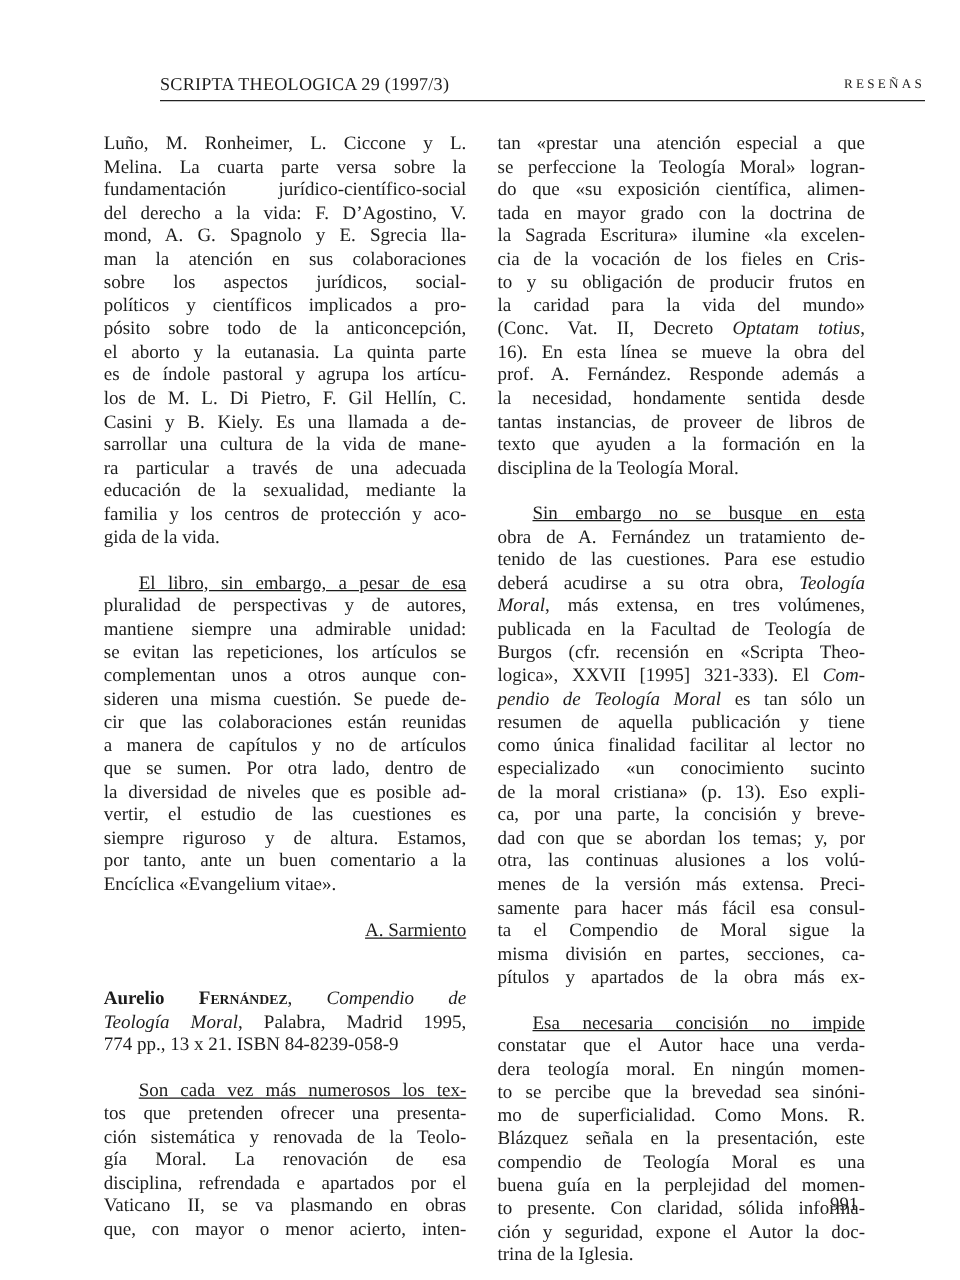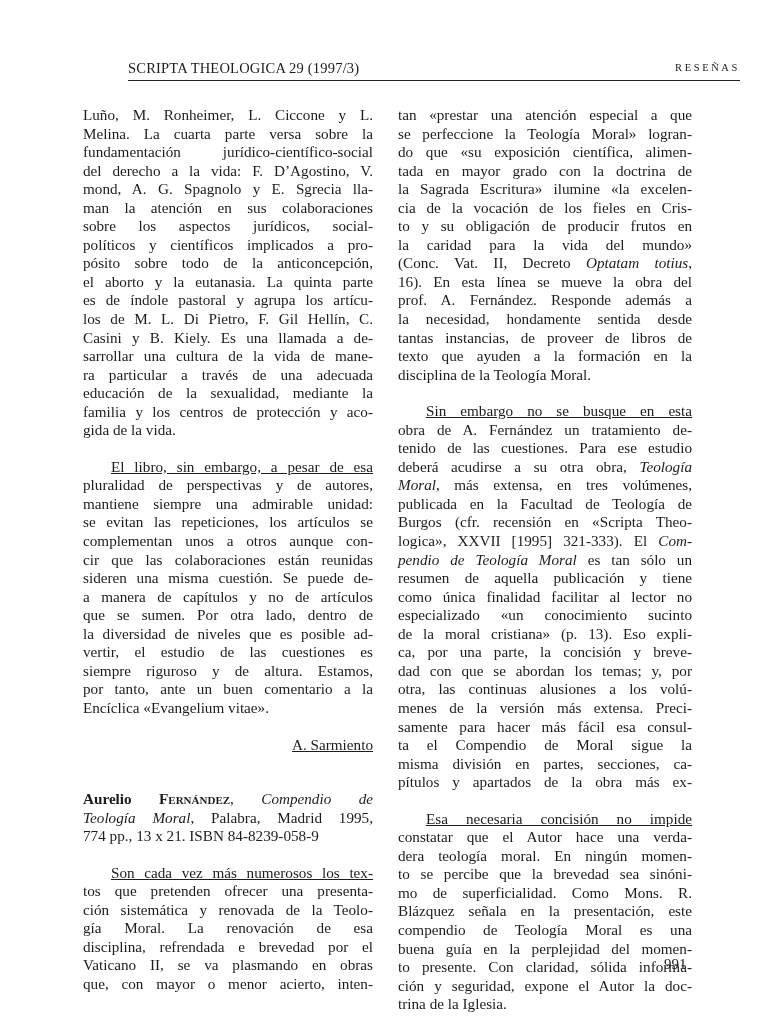--- a/index.html
+++ b/index.html
@@ -53,22 +53,22 @@
     <span class="line">familia y los centros de protección y aco-</span>
     <span class="line last">gida de la vida.</span>
   </div>
   <div class="gap"></div>
   <div>
     <span class="line indent">El libro, sin embargo, a pesar de esa</span>
     <span class="line">pluralidad de perspectivas y de autores,</span>
     <span class="line">mantiene siempre una admirable unidad:</span>
     <span class="line">se evitan las repeticiones, los artículos se</span>
     <span class="line">complementan unos a otros aunque con-</span>
+    <span class="line">sideren una misma cuestión. Se puede de-</span>
     <span class="line">cir que las colaboraciones están reunidas</span>
-    <span class="line">sideren una misma cuestión. Se puede de-</span>
     <span class="line">a manera de capítulos y no de artículos</span>
     <span class="line">que se sumen. Por otra lado, dentro de</span>
     <span class="line">la diversidad de niveles que es posible ad-</span>
     <span class="line">vertir, el estudio de las cuestiones es</span>
     <span class="line">siempre riguroso y de altura. Estamos,</span>
     <span class="line">por tanto, ante un buen comentario a la</span>
     <span class="line last">Encíclica «Evangelium vitae».</span>
   </div>
   <div class="gap"></div>
   <span class="sign">A. Sarmiento</span>
@@ -77,21 +77,21 @@
     <span class="bib-line"><span class="b">Aurelio</span> <span class="b sc">Fernández</span>, <i>Compendio de</i></span>
     <span class="bib-line"><i>Teología Moral</i><span>, Palabra, Madrid 1995,</span></span>
     <span class="bib-line last">774 pp., 13 x 21. ISBN 84-8239-058-9</span>
   </div>
   <div class="gap"></div>
   <div>
     <span class="line indent">Son cada vez más numerosos los tex-</span>
     <span class="line">tos que pretenden ofrecer una presenta-</span>
     <span class="line">ción sistemática y renovada de la Teolo-</span>
     <span class="line">gía Moral. La renovación de esa</span>
-    <span class="line">disciplina, refrendada e brevedad por el</span>
+    <span class="line">disciplina, refrendada e apartados por el</span>
     <span class="line">Vaticano II, se va plasmando en obras</span>
     <span class="line">que, con mayor o menor acierto, inten-</span>
   </div>
 </div>
 
 <div class="col col-right">
   <div>
     <span class="line">tan «prestar una atención especial a que</span>
     <span class="line">se perfeccione la Teología Moral» logran-</span>
     <span class="line">do que «su exposición científica, alimen-</span>

